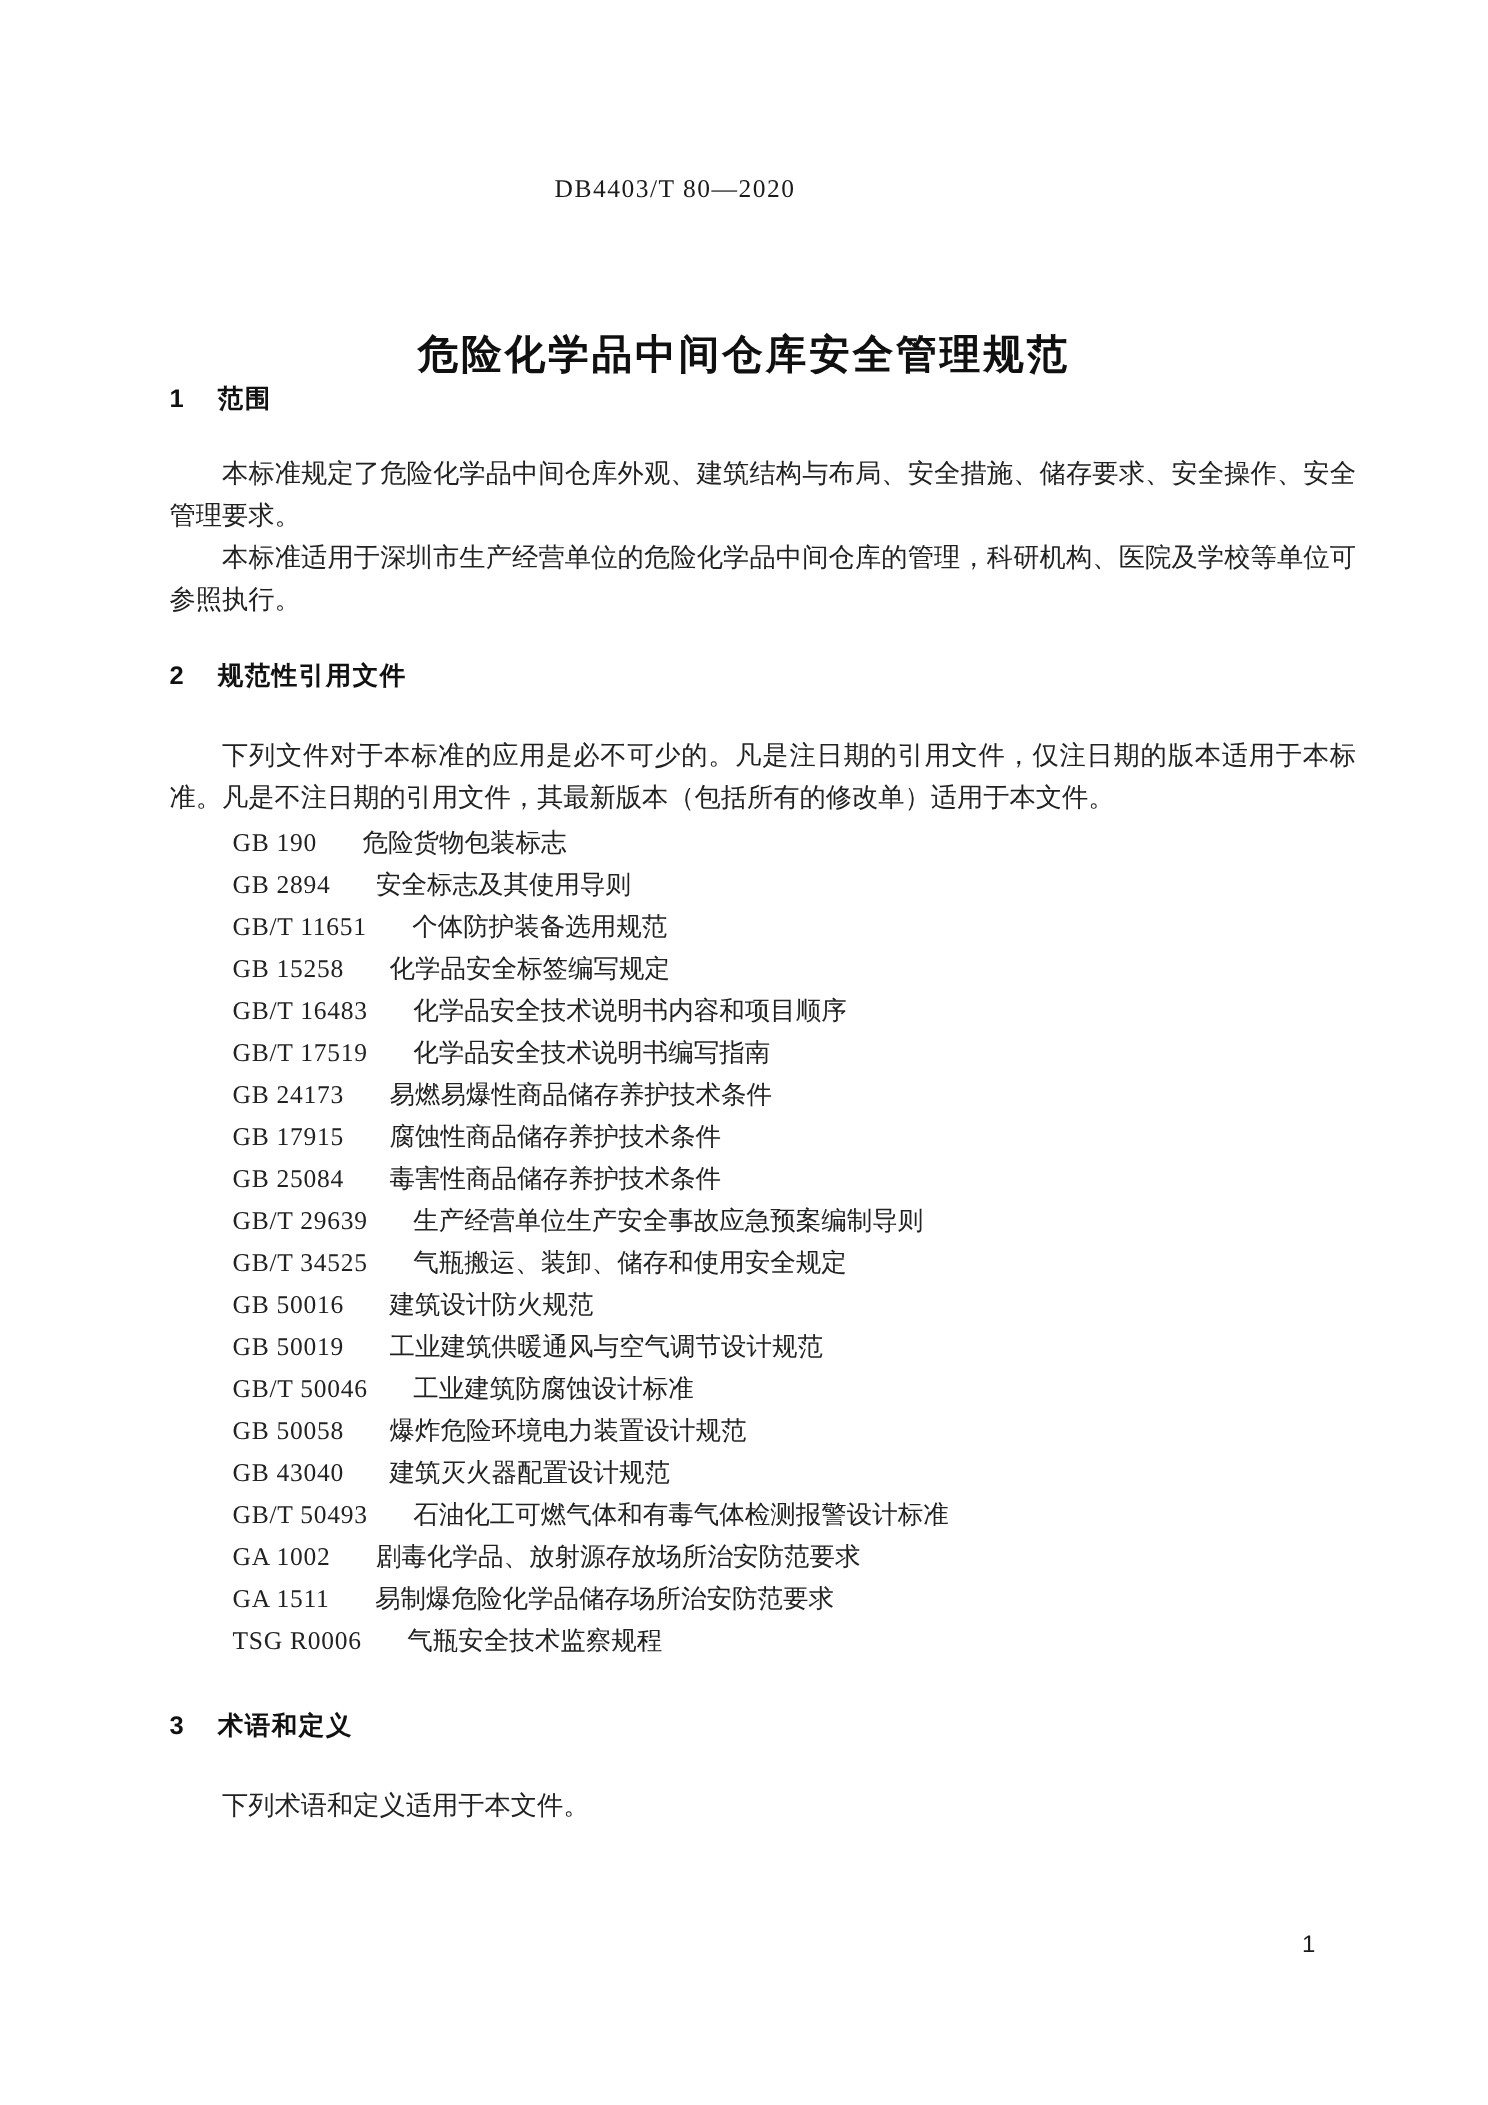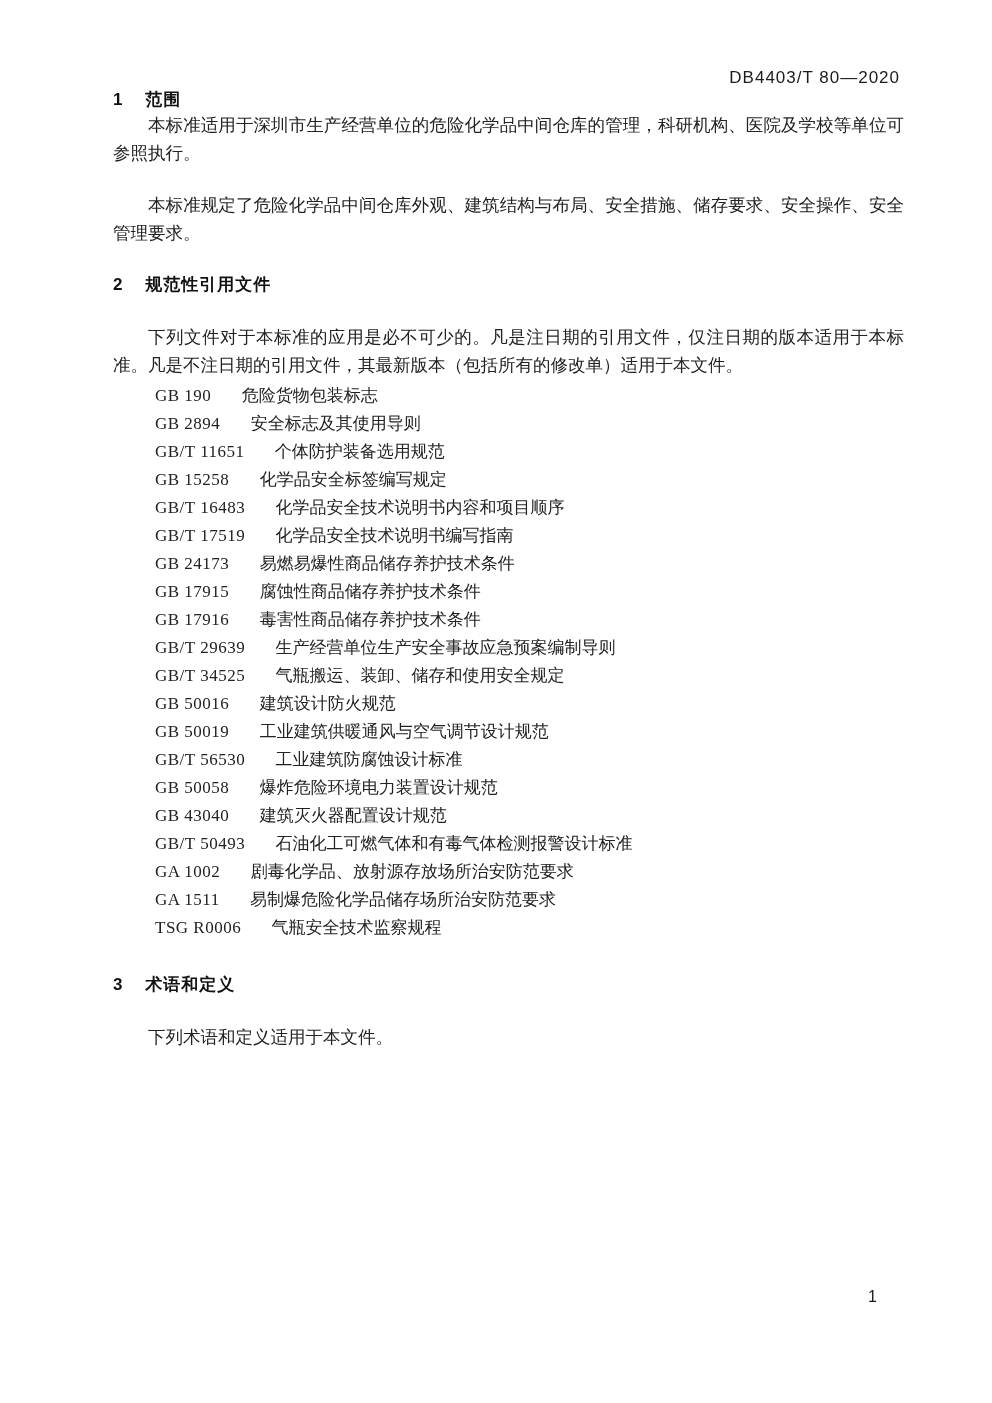--- a/index.html
+++ b/index.html
@@ -8,24 +8,24 @@
     width: 992px;
     height: 1403px;
     margin: 0 auto;
     background: #ffffff;
     color: #1e1e1e;
     font-family: "Liberation Serif", serif;
     overflow: hidden;
     box-sizing: border-box;
   }
   .doc-header {
-    padding-top: 68px;
+    padding-top: 116px;
     margin-right: 92px;
-    text-align: right;
-    font-family: Liberation Sans, sans-serif;
+    text-align: center;
+    font-family: Liberation Serif, serif;
     font-size: 17px;
     letter-spacing: 1px;
     color: #1b1b1b;
   }
   .doc-title {
     margin: 82px 0 0 0;
     text-align: center;
     font-family: "Liberation Sans", sans-serif;
     font-weight: 700;
     font-size: 27px;
@@ -81,30 +81,31 @@
     color: #1b1b1b;
   }
 </style>
 </head>
 <body>
 
 <div class="page">
 
   <div class="doc-header">DB4403/T 80—2020</div>
 
+  <h1 class="doc-title">危险化学品中间仓库安全管理规范</h1>
 
   <div class="content">
 
     <section class="sec sec-scope">
       <h2 class="sec-heading">
         <span class="sec-num">1</span>
         <span class="sec-title">范围</span>
       </h2>
+      <p class="body-para first-para">本标准规定了危险化学品中间仓库外观、建筑结构与布局、安全措施、储存要求、安全操作、安全管理要求。</p>
       <p class="body-para">本标准适用于深圳市生产经营单位的危险化学品中间仓库的管理，科研机构、医院及学校等单位可参照执行。</p>
-      <p class="body-para first-para">本标准规定了危险化学品中间仓库外观、建筑结构与布局、安全措施、储存要求、安全操作、安全管理要求。</p>
     </section>
 
     <section class="sec sec-refs">
       <h2 class="sec-heading">
         <span class="sec-num">2</span>
         <span class="sec-title">规范性引用文件</span>
       </h2>
       <p class="body-para intro-para">下列文件对于本标准的应用是必不可少的。凡是注日期的引用文件，仅注日期的版本适用于本标准。凡是不注日期的引用文件，其最新版本（包括所有的修改单）适用于本文件。</p>
       <ul class="ref-list">
           <li class="ref-item">
@@ -133,41 +134,41 @@
         </li>
           <li class="ref-item">
           <span class="ref-code">GB 24173</span>
           <span class="ref-title">易燃易爆性商品储存养护技术条件</span>
         </li>
           <li class="ref-item">
           <span class="ref-code">GB 17915</span>
           <span class="ref-title">腐蚀性商品储存养护技术条件</span>
         </li>
           <li class="ref-item">
-          <span class="ref-code">GB 17916</span>
+          <span class="ref-code">GB 25084</span>
           <span class="ref-title">毒害性商品储存养护技术条件</span>
         </li>
           <li class="ref-item">
           <span class="ref-code">GB/T 29639</span>
           <span class="ref-title">生产经营单位生产安全事故应急预案编制导则</span>
         </li>
           <li class="ref-item">
           <span class="ref-code">GB/T 34525</span>
           <span class="ref-title">气瓶搬运、装卸、储存和使用安全规定</span>
         </li>
           <li class="ref-item">
           <span class="ref-code">GB 50016</span>
           <span class="ref-title">建筑设计防火规范</span>
         </li>
           <li class="ref-item">
           <span class="ref-code">GB 50019</span>
           <span class="ref-title">工业建筑供暖通风与空气调节设计规范</span>
         </li>
           <li class="ref-item">
-          <span class="ref-code">GB/T 56530</span>
+          <span class="ref-code">GB/T 50046</span>
           <span class="ref-title">工业建筑防腐蚀设计标准</span>
         </li>
           <li class="ref-item">
           <span class="ref-code">GB 50058</span>
           <span class="ref-title">爆炸危险环境电力装置设计规范</span>
         </li>
           <li class="ref-item">
           <span class="ref-code">GB 43040</span>
           <span class="ref-title">建筑灭火器配置设计规范</span>
         </li>

